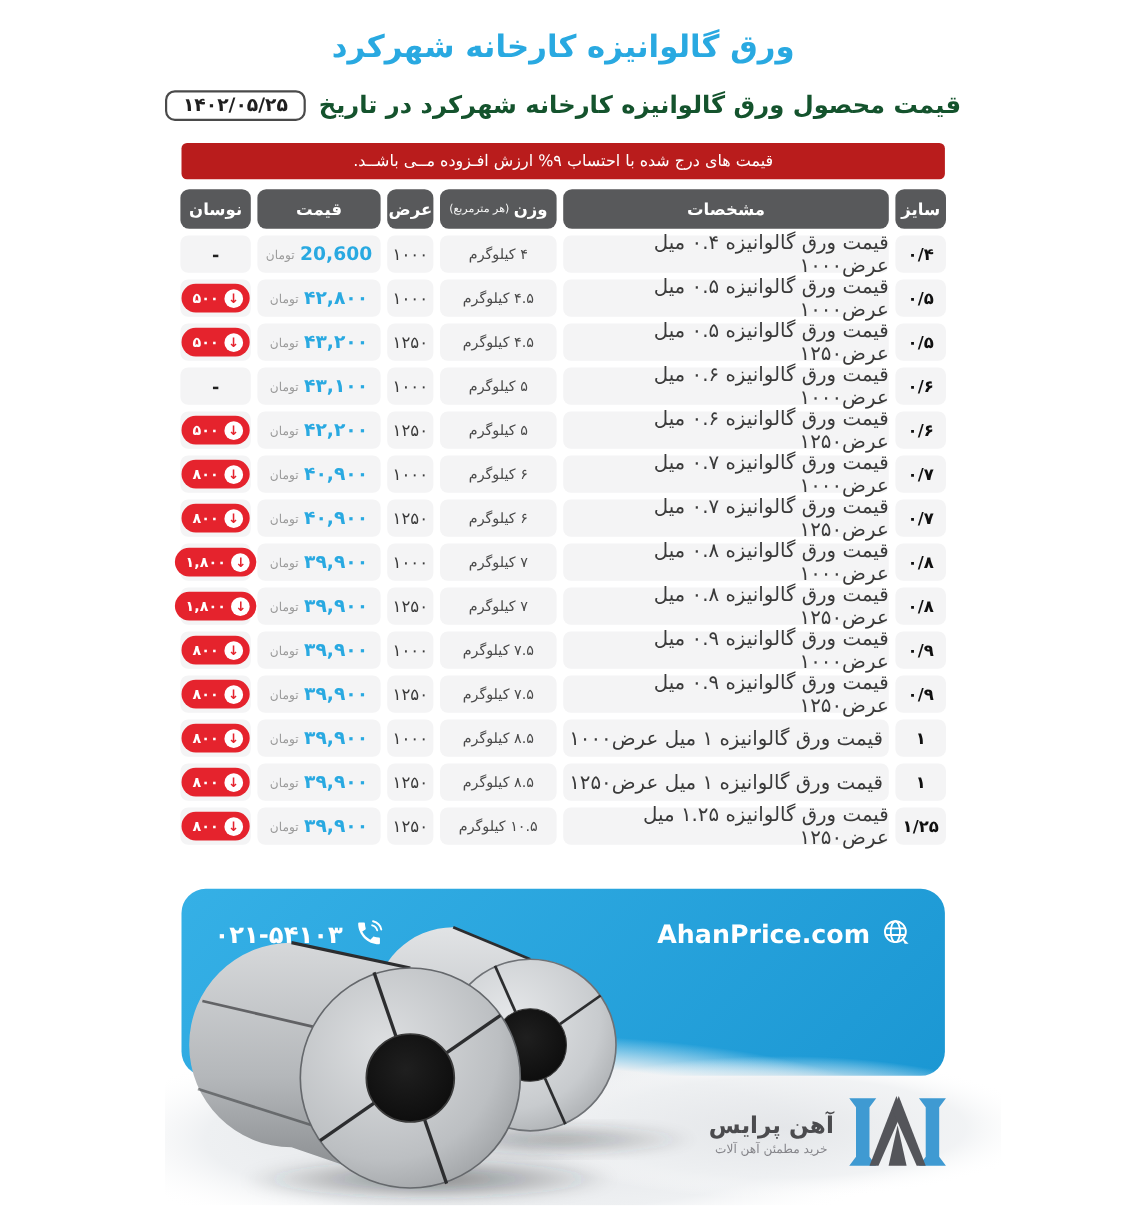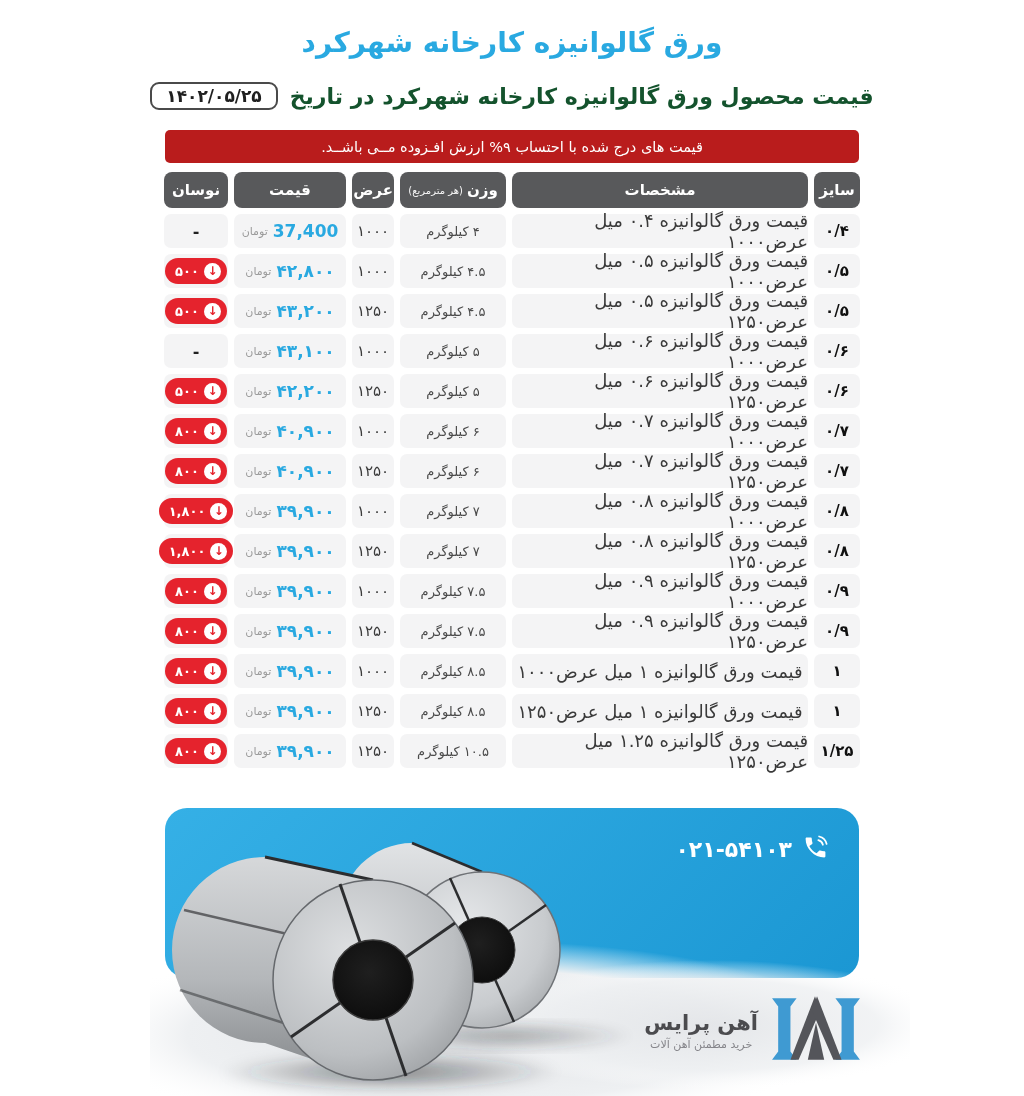--- a/index.html
+++ b/index.html
@@ -81,21 +81,21 @@
       <div class="hcell">قیمت</div>
       <div class="hcell">نوسان</div>
     </div>
     <div id="table-body">
         <div class="trow">
           <div class="cell c-size">۰/۴</div>
           <div class="cell c-spec">قیمت ورق گالوانیزه ۰.۴ میل عرض۱۰۰۰</div>
           <div class="cell c-weight">۴ کیلوگرم</div>
           <div class="cell c-width">۱۰۰۰</div>
           <div class="cell c-price">
-            <span class="price-num">37,400</span>
+            <span class="price-num">20,600</span>
             <span class="price-unit">تومان</span>
           </div>
           <div class="cell c-change">
             <span class="dash">-</span>
           </div>
         </div>
         <div class="trow">
           <div class="cell c-size">۰/۵</div>
           <div class="cell c-spec">قیمت ورق گالوانیزه ۰.۵ میل عرض۱۰۰۰</div>
           <div class="cell c-weight">۴.۵ کیلوگرم</div>
@@ -298,20 +298,32 @@
               <span class="pill-circle">↓</span>
               <span class="pill-num">۸۰۰</span>
             </span>
           </div>
         </div>
       </div>
   </div>
 
   <div class="footer-box">
     <div class="footer-row">
+      <div class="contact">
+        <span>
+          <svg width="28" height="28" viewBox="0 0 28 28" fill="none" stroke="#fff" stroke-width="1.7">
+            <circle cx="13" cy="13" r="9.5"></circle>
+            <ellipse cx="13" cy="13" rx="4.2" ry="9.5"></ellipse>
+            <line x1="3.8" y1="10" x2="22.2" y2="10"></line>
+            <line x1="3.8" y1="16" x2="22.2" y2="16"></line>
+            <path d="M18 17 L25 24 L21.5 24 L23 27.2" stroke="none" fill="#fff"></path>
+          </svg>
+        </span>
+        <span class="site-text">AhanPrice.com</span>
+      </div>
       <div class="contact">
         <span>
           <svg width="27" height="27" viewBox="0 0 24 24">
             <path fill="#fff" d="M6.5 10.6c1.4 2.8 3.7 5.1 6.5 6.5l2.2-2.2c.3-.3.7-.4 1-.2 1.1.4 2.4.6 3.6.6.6 0 1 .4 1 1v3.5c0 .6-.4 1-1 1C10.9 20.8 3.2 13.1 3.2 4.2c0-.6.4-1 1-1h3.5c.6 0 1 .4 1 1 0 1.2.2 2.4.6 3.6.1.3 0 .7-.2 1l-2.6 1.8z"></path>
             <path fill="none" stroke="#fff" stroke-width="1.5" stroke-linecap="round" d="M14.5 5.5c2 .5 3.6 2.1 4.1 4.1"></path>
             <path fill="none" stroke="#fff" stroke-width="1.5" stroke-linecap="round" d="M15.2 2.2c3.4.8 6 3.4 6.7 6.7"></path>
           </svg>
         </span>
         <span class="phone-text">۰۲۱-۵۴۱۰۳</span>
       </div>

